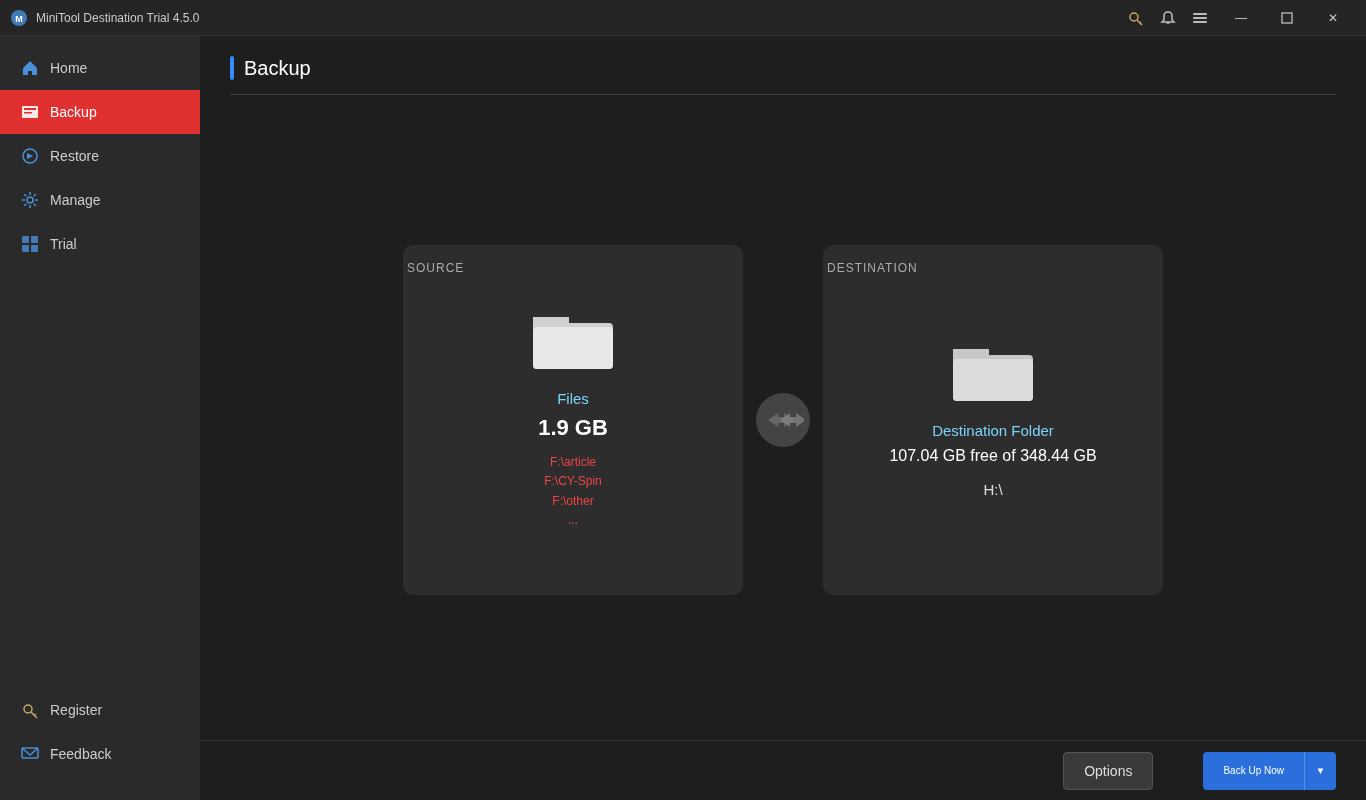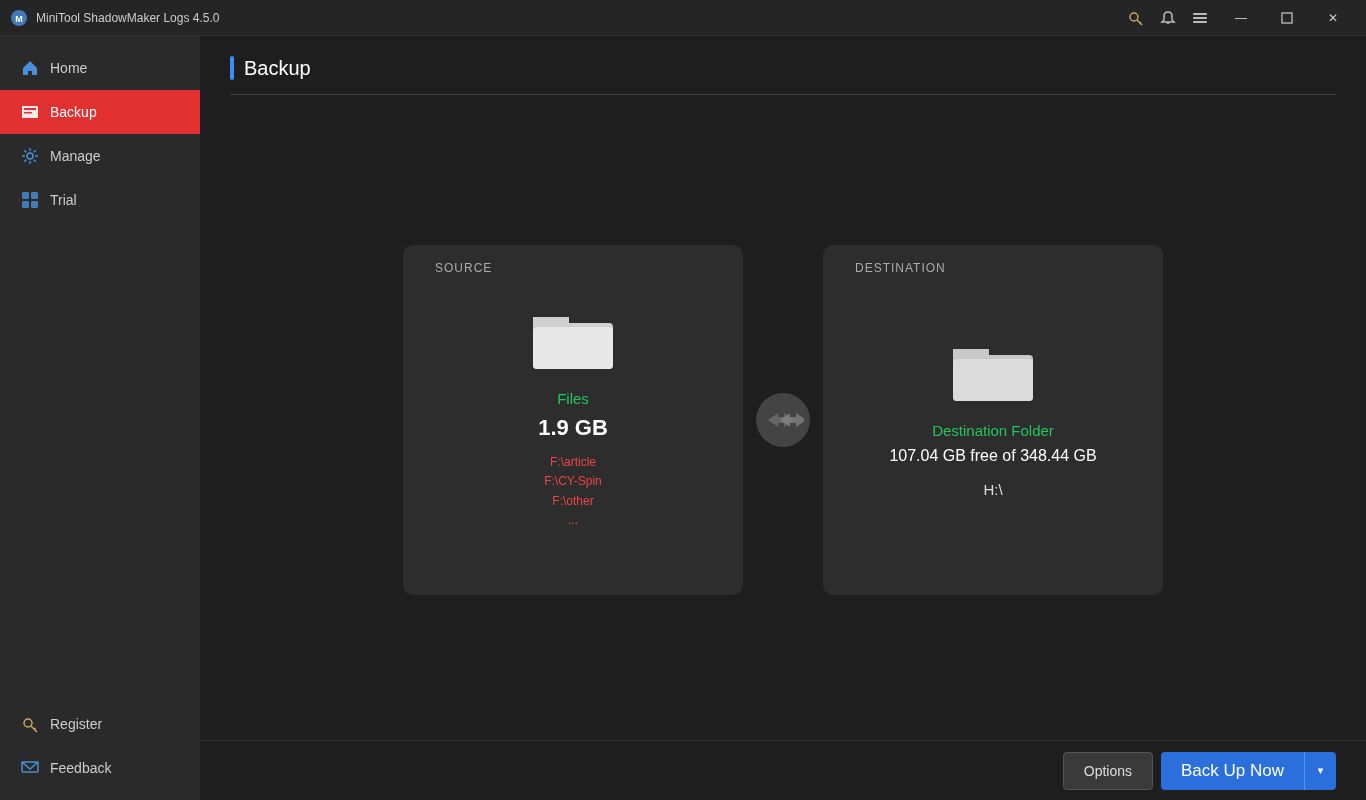--- a/index.html
+++ b/index.html
@@ -97,21 +97,21 @@
     .nav-icon {
       width: 20px;
       height: 20px;
       display: flex;
       align-items: center;
       justify-content: center;
       flex-shrink: 0;
     }
     .sidebar-bottom {
       margin-top: auto;
-      padding-bottom: 10px;
+      padding-bottom: 24px;
     }
 
     
     .content {
       flex: 1;
       background: #1e1e1e;
       display: flex;
       flex-direction: column;
       padding: 20px 30px;
       overflow: hidden;
@@ -155,34 +155,34 @@
       align-items: center;
       justify-content: center;
       padding: 20px;
       cursor: pointer;
       position: relative;
     }
 
     .card-label {
       position: absolute;
       top: 16px;
-      left: 32px;
+      left: 4px;
       font-size: 12px;
       color: #aaa;
       letter-spacing: 1px;
       text-transform: uppercase;
     }
 
     .folder-icon {
       margin-bottom: 16px;
     }
 
     .card-name {
       font-size: 15px;
-      color: #22c55e;
+      color: #7dd3fc;
       margin-bottom: 8px;
     }
 
     .card-size {
       font-size: 22px;
       font-weight: 600;
       color: #fff;
       margin-bottom: 12px;
     }
 
@@ -229,21 +229,21 @@
     }
 
     
     .bottom-bar {
       height: 60px;
       background: #1e1e1e;
       display: flex;
       align-items: center;
       justify-content: flex-end;
       padding: 8px 30px;
-      gap: 8px;
+      gap: 26px;
       border-top: 1px solid #333;
       flex-shrink: 0;
     }
 
     .btn-options {
       height: 38px;
       padding: 0 20px;
       background: #3a3a3a;
       border: 1px solid #555;
       border-radius: 4px;
@@ -255,23 +255,24 @@
     .btn-backup-group {
       display: flex;
       height: 38px;
     }
     .btn-backup-now {
       padding: 0 20px;
       background: #2a6fdb;
       border: none;
       border-radius: 4px 0 0 4px;
       color: #fff;
-      font-size: 17px;
+      font-size: 10px;
       cursor: pointer;
       font-weight: 500;
+      margin-left: 24px;
     }
     .btn-backup-dropdown {
       width: 32px;
       background: #2a6fdb;
       border: none;
       border-left: 1px solid #5590ee;
       border-radius: 0 4px 4px 0;
       color: #fff;
       cursor: pointer;
       display: flex;
@@ -285,21 +286,21 @@
   </style>
 </head>
 <body>
 
 <div class="title-bar">
   <div class="title-bar-left">
     <svg class="title-bar-logo" viewBox="0 0 18 18" width="18" height="18">
       <circle cx="9" cy="9" r="8" fill="#4a90d9" opacity="0.8"></circle>
       <text x="9" y="13" text-anchor="middle" fill="white" font-size="9" font-weight="bold">M</text>
     </svg>
-    <span class="title-bar-title">MiniTool ShadowMaker Logs 4.5.0</span>
+    <span class="title-bar-title">MiniTool Destination Trial 4.5.0</span>
   </div>
   <div style="display:flex; align-items:center; gap:4px;">
     <div class="title-bar-icon" title="Register">
       <svg width="16" height="16" viewBox="0 0 16 16" fill="#c8a860">
         <circle cx="6" cy="7" r="4" fill="none" stroke="#c8a860" stroke-width="1.5"></circle>
         <line x1="9" y1="10" x2="14" y2="15" stroke="#c8a860" stroke-width="1.5"></line>
         <line x1="12" y1="13" x2="13" y2="12" stroke="#c8a860" stroke-width="1.5"></line>
       </svg>
     </div>
     <div class="title-bar-icon">
@@ -345,20 +346,29 @@
         <svg width="18" height="18" viewBox="0 0 18 18" fill="none">
           <rect x="1" y="3" width="16" height="12" rx="1" fill="white" opacity="0.9"></rect>
           <rect x="3" y="5" width="12" height="2" fill="#e03030"></rect>
           <rect x="3" y="9" width="8" height="1.5" fill="#e03030"></rect>
         </svg>
       </span>
       <span>Backup</span>
     </div>
 
 
+    <div class="nav-item">
+      <span class="nav-icon">
+        <svg width="18" height="18" viewBox="0 0 18 18" fill="none" stroke="#4a90d9" stroke-width="1.5">
+          <circle cx="9" cy="9" r="7"></circle>
+          <path d="M6 6 L6 12 L12 9 Z" fill="#4a90d9" stroke="none"></path>
+        </svg>
+      </span>
+      <span>Restore</span>
+    </div>
 
     <div class="nav-item">
       <span class="nav-icon">
         <svg width="18" height="18" viewBox="0 0 18 18" fill="none">
           <circle cx="9" cy="9" r="3" fill="none" stroke="#4a90d9" stroke-width="1.5"></circle>
           <path d="M9 1 L9 4 M9 14 L9 17 M1 9 L4 9 M14 9 L17 9 M3.2 3.2 L5.3 5.3 M12.7 12.7 L14.8 14.8 M14.8 3.2 L12.7 5.3 M5.3 12.7 L3.2 14.8" stroke="#4a90d9" stroke-width="1.5"></path>
         </svg>
       </span>
       <span>Manage</span>
     </div>

